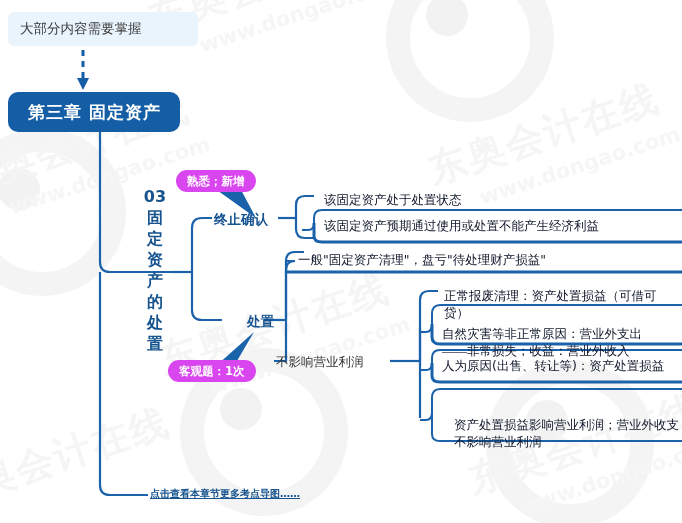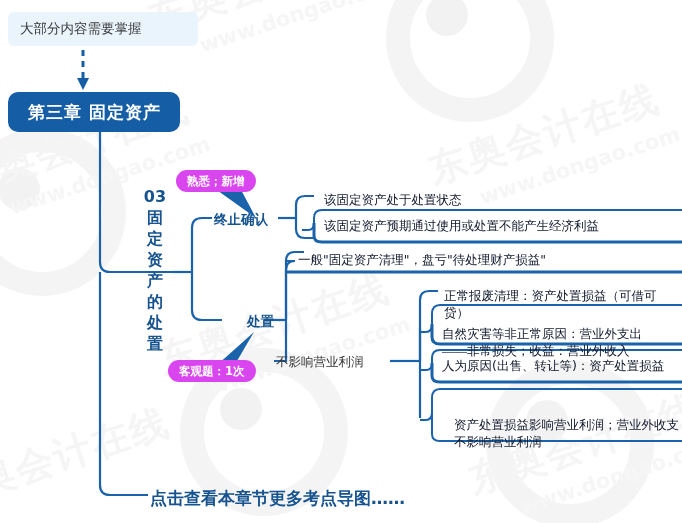--- a/index.html
+++ b/index.html
@@ -76,21 +76,21 @@
   
   .leaf{
     position:absolute;z-index:3;
     color:#0f172a;font-size:12.5px;line-height:17px;
     box-sizing:border-box;
     padding:3px 4px 4px 10px;
   }
 
   .bottom-link{
     left:150px;top:487px;
-    color:#16538f;font-size:17px;font-weight:bold;white-space:nowrap;
+    color:#16538f;font-size:10px;font-weight:bold;white-space:nowrap;text-decoration:underline;
   }
 </style>
 </head>
 <body>
 
 <div id="root">
 
   <div class="wm-layer">
     <div class="wm-ring" style="left:-42px;top:128px;width:120px;height:120px;"></div>
     <div class="wm-dot" style="left:-2px;top:168px;width:42px;height:42px;"></div>

